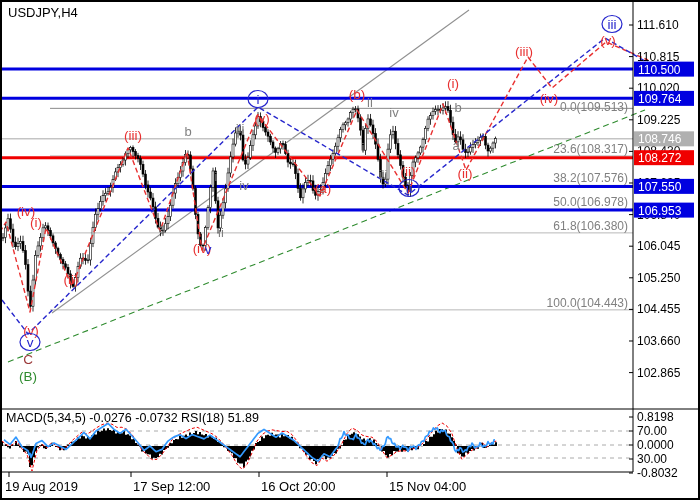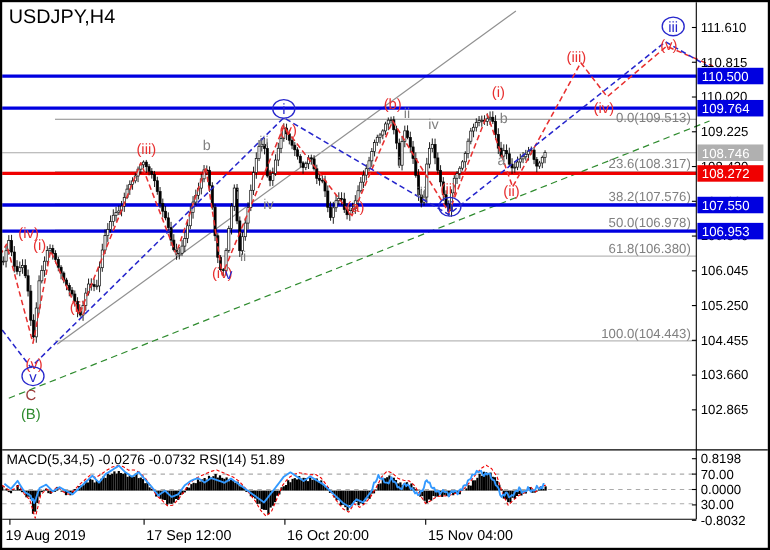--- a/index.html
+++ b/index.html
@@ -1,18 +1,18 @@
 <!DOCTYPE html>
 <html><head>
 <meta charset="utf-8">
 <style>
   html,body{margin:0;padding:0;background:#fff;}
   .chart-window{position:relative;width:700px;height:500px;background:#fff;
     font-family:"Liberation Sans",sans-serif;overflow:hidden;}
-  .symbol-label{position:absolute;left:8px;top:5px;font-size:18px;color:#000;}
+  .symbol-label{position:absolute;left:8px;top:5px;font-size:13px;color:#000;}
   .indicator-label{position:absolute;left:6px;top:411px;font-size:12.5px;color:#000;white-space:nowrap;}
   svg{position:absolute;left:0;top:0;}
 </style>
 </head>
 <body>
 
 <div class="chart-window">
   <svg id="chart-svg" width="700" height="500" viewBox="0 0 700 500">
       <g>
         <line x1="50" y1="108.35155599999976" x2="633" y2="108.35155599999976" stroke="#8a8a8a" stroke-width="1"></line>
@@ -806,14 +806,14 @@
         <text x="5" y="491" fill="#000" font-size="13" font-family="&quot;Liberation Sans&quot;,sans-serif" text-anchor="start" font-weight="normal">19 Aug 2019</text>
         <line x1="131" y1="472" x2="131" y2="477" stroke="#000" stroke-width="1"></line>
         <text x="133" y="491" fill="#000" font-size="13" font-family="&quot;Liberation Sans&quot;,sans-serif" text-anchor="start" font-weight="normal">17 Sep 12:00</text>
         <line x1="259" y1="472" x2="259" y2="477" stroke="#000" stroke-width="1"></line>
         <text x="261" y="491" fill="#000" font-size="13" font-family="&quot;Liberation Sans&quot;,sans-serif" text-anchor="start" font-weight="normal">16 Oct 20:00</text>
         <line x1="387" y1="472" x2="387" y2="477" stroke="#000" stroke-width="1"></line>
         <text x="389" y="491" fill="#000" font-size="13" font-family="&quot;Liberation Sans&quot;,sans-serif" text-anchor="start" font-weight="normal">15 Nov 04:00</text>
       </g>
     </svg>
   <div class="symbol-label">USDJPY,H4</div>
-  <div class="indicator-label">MACD(5,34,5) -0.0276 -0.0732 RSI(14) 51.89</div>
+  <div class="indicator-label">MACD(5,34,5) -0.0276 -0.0732 RSI(18) 51.89</div>
 </div>
 
 </body></html>

